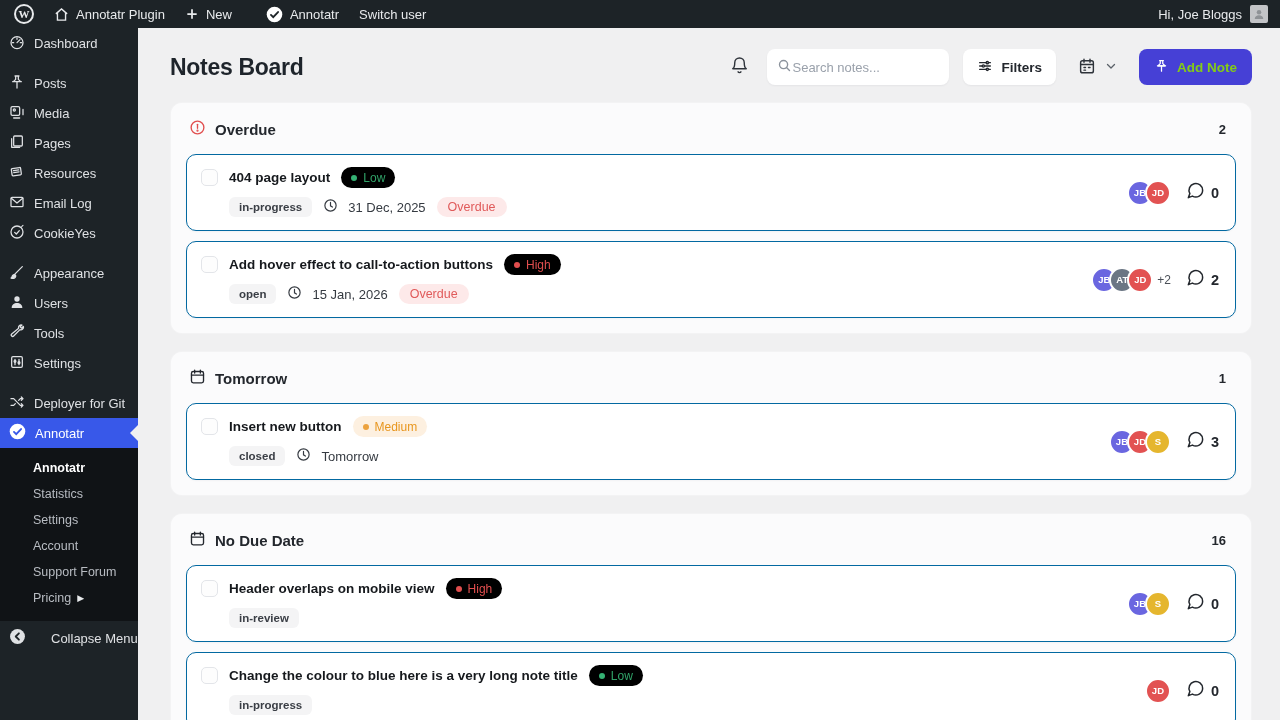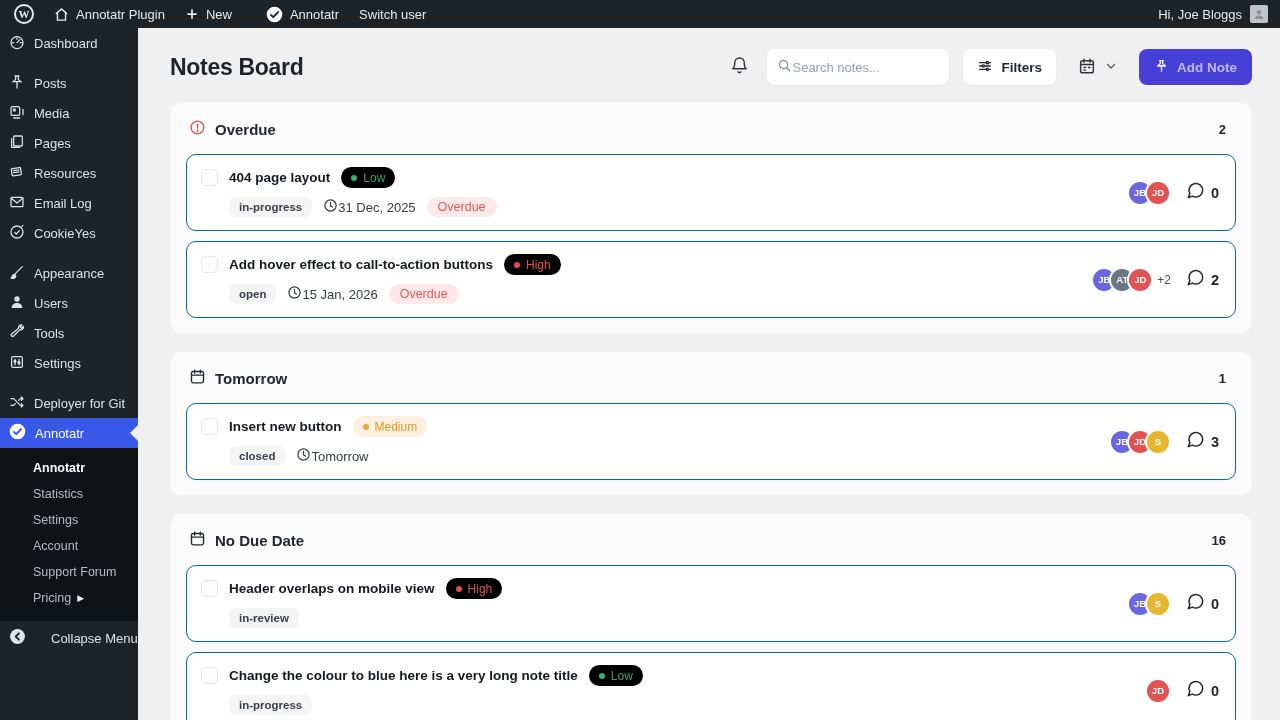--- a/index.html
+++ b/index.html
@@ -45,21 +45,21 @@
     align-items:center; padding:0 10px; gap:0; box-shadow:0 1px 2px rgba(16,24,40,.05); }
   .search-box input { border:none; outline:none; width:130px; font-size:13px; color:#3a3f46;
     font-family:"Liberation Sans",sans-serif; background:transparent; }
   .search-box input::placeholder { color:#9aa1ab; }
   .filters-btn { height:36px; background:#fff; border:none; border-radius:8px; padding:0 14px;
     display:flex; align-items:center; gap:8px; font-size:13.5px; font-weight:700; color:#23272d;
     cursor:pointer; box-shadow:0 1px 2px rgba(16,24,40,.05); font-family:"Liberation Sans",sans-serif; }
   .calendar-btn { height:36px; background:transparent; border:none; border-radius:8px; padding:0 8px;
     display:flex; align-items:center; gap:9px; cursor:pointer; }
   .addnote-btn { height:36px; border:none; border-radius:8px; padding:0 15px;
-    display:flex; align-items:center; gap:8px; font-size:13.5px; font-weight:700; color:#c4b5fd;
+    display:flex; align-items:center; gap:8px; font-size:13.5px; font-weight:700; color:#84cc16;
     cursor:pointer; font-family:"Liberation Sans",sans-serif; }
 
   
   .board { padding:0 28px 0 32px; }
   .section { background:#fbfbfc; border:1px solid rgba(0,0,0,.03); border-radius:12px;
     padding:13px 15px 15px; margin-bottom:17px; }
   .section-header { display:flex; align-items:center; gap:9px; padding:3px 3px 4px; }
   .section-title { font-size:15px; font-weight:700; color:#23272d; }
   .section-count { margin-left:auto; font-size:13px; font-weight:700; color:#23272d; padding-right:7px; }
 
@@ -72,21 +72,21 @@
   .badge { display:inline-flex; align-items:center; gap:6px; border-radius:999px;
     padding:3.5px 10px; font-size:12px; font-weight:400; white-space:nowrap; }
   .badge .dot { width:6px; height:6px; border-radius:50%; }
   .badge.low { background:#000000; color:#31a469; } .badge.low .dot { background:#35b173; }
   .badge.high { background:#000000; color:#e14e4e; } .badge.high .dot { background:#e14e4e; }
   .badge.medium { background:#fdf0e0; color:#e8961e; } .badge.medium .dot { background:#eca23e; }
 
   .card-meta { display:flex; align-items:center; gap:11px; margin:9px 0 0 28px; }
   .status-tag { background:#f4f4f5; color:#3a3e45; font-size:11.5px; font-weight:700;
     padding:4px 10px; border-radius:6px; }
-  .due { display:flex; align-items:center; gap:0; font-size:13px; color:#353a41; }
+  .due { display:flex; align-items:center; gap:10px; font-size:13px; color:#353a41; }
   .overdue-pill { background:#fde9e9; color:#e05a5a; font-size:12.5px; padding:3px 11px; border-radius:999px; }
 
   .card-right { position:absolute; right:16px; top:50%; transform:translateY(-50%);
     display:flex; align-items:center; }
   .avatars { display:flex; }
   .avatar { width:26px; height:26px; border-radius:50%; border:2px solid #fff; margin-left:-8px;
     display:flex; align-items:center; justify-content:center; color:#fff; font-size:9.5px; font-weight:700; }
   .avatar:first-child { margin-left:0; }
   .extra-count { font-size:12px; color:#4b5058; margin-left:4px; }
   .comments { display:flex; align-items:center; gap:6px; margin-left:15px; cursor:pointer; }

